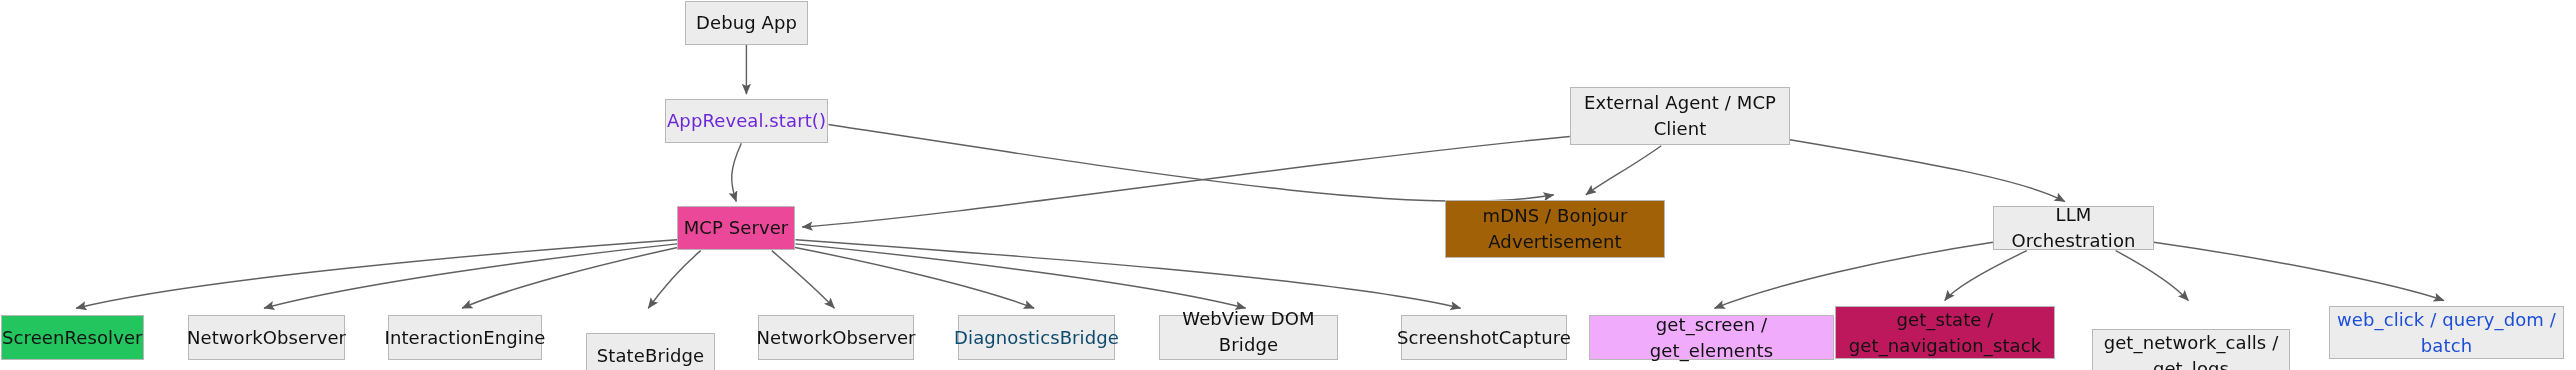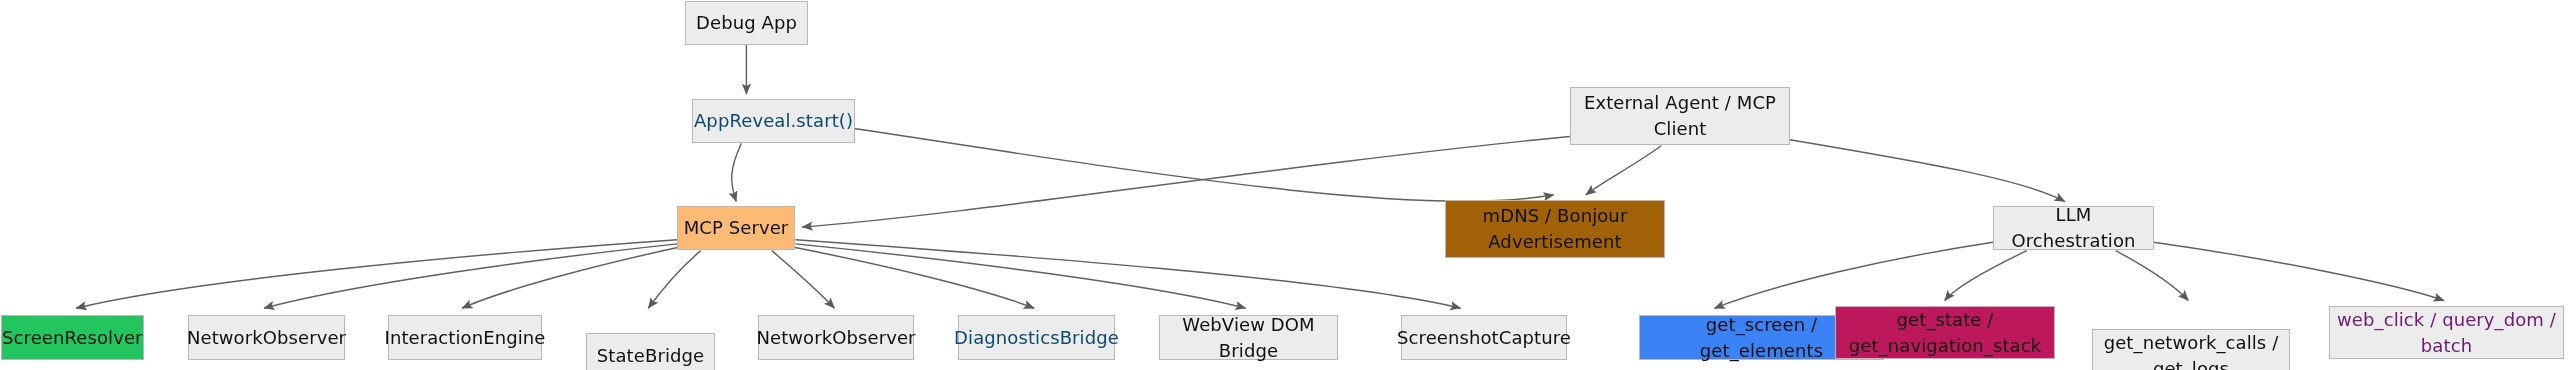--- a/index.html
+++ b/index.html
@@ -77,38 +77,38 @@
         <path d="M 940,283 C 1180,300 1590,330 1726,364" fill="none" stroke="#606060" stroke-width="1.7" marker-end="url(#arrowhead)"></path>
         <path d="M 2355,286 C 2230,305 2100,335 2026,364" fill="none" stroke="#606060" stroke-width="1.7" marker-end="url(#arrowhead)"></path>
         <path d="M 2395,296 C 2345,320 2310,340 2298,355" fill="none" stroke="#606060" stroke-width="1.7" marker-end="url(#arrowhead)"></path>
         <path d="M 2500,296 C 2545,320 2572,340 2586,355" fill="none" stroke="#606060" stroke-width="1.7" marker-end="url(#arrowhead)"></path>
         <path d="M 2545,286 C 2680,305 2830,335 2888,355" fill="none" stroke="#606060" stroke-width="1.7" marker-end="url(#arrowhead)"></path>
       </g>
   </svg>
 
   <div id="nodes-layer">
       <div class="node" style="left: 685px; top: 0.8px; width: 123px; height: 44px; background: rgb(236, 236, 236); border-color: rgb(184, 184, 184); color: rgb(17, 17, 17);"><span class="node-label">Debug App</span></div>
-      <div class="node" style="left: 692px; top: 99px; width: 163px; height: 44px; background: rgb(236, 236, 236); border-color: rgb(184, 184, 184); color: #0c4a6e;"><span class="node-label">AppReveal.start()</span></div>
+      <div class="node" style="left: 665px; top: 99px; width: 163px; height: 44px; background: rgb(236, 236, 236); border-color: rgb(184, 184, 184); color: #6d28d9;"><span class="node-label">AppReveal.start()</span></div>
       <div class="node" style="left: 1570px; top: 87px; width: 220px; height: 58px; background: rgb(236, 236, 236); border-color: rgb(184, 184, 184); color: rgb(17, 17, 17);"><span class="node-label">External Agent / MCP
 Client</span></div>
-      <div class="node" style="left: 677px; top: 206px; width: 118px; height: 44px; background: #fdba74; border-color: rgb(184, 184, 184); color: rgb(17, 17, 17);"><span class="node-label">MCP Server</span></div>
+      <div class="node" style="left: 677px; top: 206px; width: 118px; height: 44px; background: #ec4899; border-color: rgb(184, 184, 184); color: rgb(17, 17, 17);"><span class="node-label">MCP Server</span></div>
       <div class="node" style="left: 1445px; top: 200px; width: 220px; height: 58px; background: #a16207; border-color: rgb(184, 184, 184); color: rgb(17, 17, 17); text-align: center;"><span class="node-label">mDNS / Bonjour
 Advertisement</span></div>
       <div class="node" style="left: 1993px; top: 206px; width: 161px; height: 44px; background: rgb(236, 236, 236); border-color: rgb(184, 184, 184); color: rgb(17, 17, 17);"><span class="node-label">LLM Orchestration</span></div>
       <div class="node" style="left: 0.8px; top: 315px; width: 143px; height: 45px; background: #22c55e; border-color: rgb(184, 184, 184); color: rgb(17, 17, 17);"><span class="node-label">ScreenResolver</span></div>
       <div class="node" style="left: 188px; top: 315px; width: 157px; height: 45px; background: rgb(236, 236, 236); border-color: rgb(184, 184, 184); color: rgb(17, 17, 17);"><span class="node-label">NetworkObserver</span></div>
       <div class="node" style="left: 388px; top: 315px; width: 154px; height: 45px; background: rgb(236, 236, 236); border-color: rgb(184, 184, 184); color: rgb(17, 17, 17);"><span class="node-label">InteractionEngine</span></div>
       <div class="node" style="left: 586px; top: 333px; width: 129px; height: 45px; background: rgb(236, 236, 236); border-color: rgb(184, 184, 184); color: rgb(17, 17, 17);"><span class="node-label">StateBridge</span></div>
       <div class="node" style="left: 758px; top: 315px; width: 156px; height: 45px; background: rgb(236, 236, 236); border-color: rgb(184, 184, 184); color: rgb(17, 17, 17);"><span class="node-label">NetworkObserver</span></div>
       <div class="node" style="left: 958px; top: 315px; width: 157px; height: 45px; background: rgb(236, 236, 236); border-color: rgb(184, 184, 184); color: #0c4a6e;"><span class="node-label">DiagnosticsBridge</span></div>
-      <div class="node" style="left: 1159px; top: 315px; width: 179px; height: 45px; background: rgb(236, 236, 236); border-color: rgb(184, 184, 184); color: rgb(17, 17, 17);"><span class="node-label">WebView DOM Bridge</span></div>
+      <div class="node" style="left: 1159px; top: 315px; width: 179px; height: 45px; background: rgb(236, 236, 236); border-color: rgb(184, 184, 184); color: rgb(17, 17, 17); align-items: flex-end;"><span class="node-label">WebView DOM Bridge</span></div>
       <div class="node" style="left: 1381px; top: 315px; width: 166px; height: 45px; background: rgb(236, 236, 236); border-color: rgb(184, 184, 184); color: rgb(17, 17, 17); margin-left: 20px;"><span class="node-label">ScreenshotCapture</span></div>
-      <div class="node" style="left: 1639px; top: 315px; width: 245px; height: 45px; background: #3b82f6; border-color: rgb(184, 184, 184); color: rgb(17, 17, 17);"><span class="node-label">get_screen / get_elements</span></div>
+      <div class="node" style="left: 1589px; top: 315px; width: 245px; height: 45px; background: #f0abfc; border-color: rgb(184, 184, 184); color: rgb(17, 17, 17);"><span class="node-label">get_screen / get_elements</span></div>
       <div class="node" style="left: 1835px; top: 306px; width: 220px; height: 53px; background: #be185d; border-color: rgb(184, 184, 184); color: rgb(17, 17, 17);"><span class="node-label">get_state /
 get_navigation_stack</span></div>
       <div class="node" style="left: 2092px; top: 306px; width: 198px; height: 53px; background: rgb(236, 236, 236); border-color: rgb(184, 184, 184); color: rgb(17, 17, 17); margin-top: 23px;"><span class="node-label">get_network_calls /
 get_logs</span></div>
-      <div class="node" style="left: 2329px; top: 306px; width: 235px; height: 53px; background: rgb(236, 236, 236); border-color: rgb(184, 184, 184); color: #701a75;"><span class="node-label">web_click / query_dom /
+      <div class="node" style="left: 2329px; top: 306px; width: 235px; height: 53px; background: rgb(236, 236, 236); border-color: rgb(184, 184, 184); color: #1d4ed8;"><span class="node-label">web_click / query_dom /
 batch</span></div>
     </div>
 
 </div>
 
 
 </body></html>

